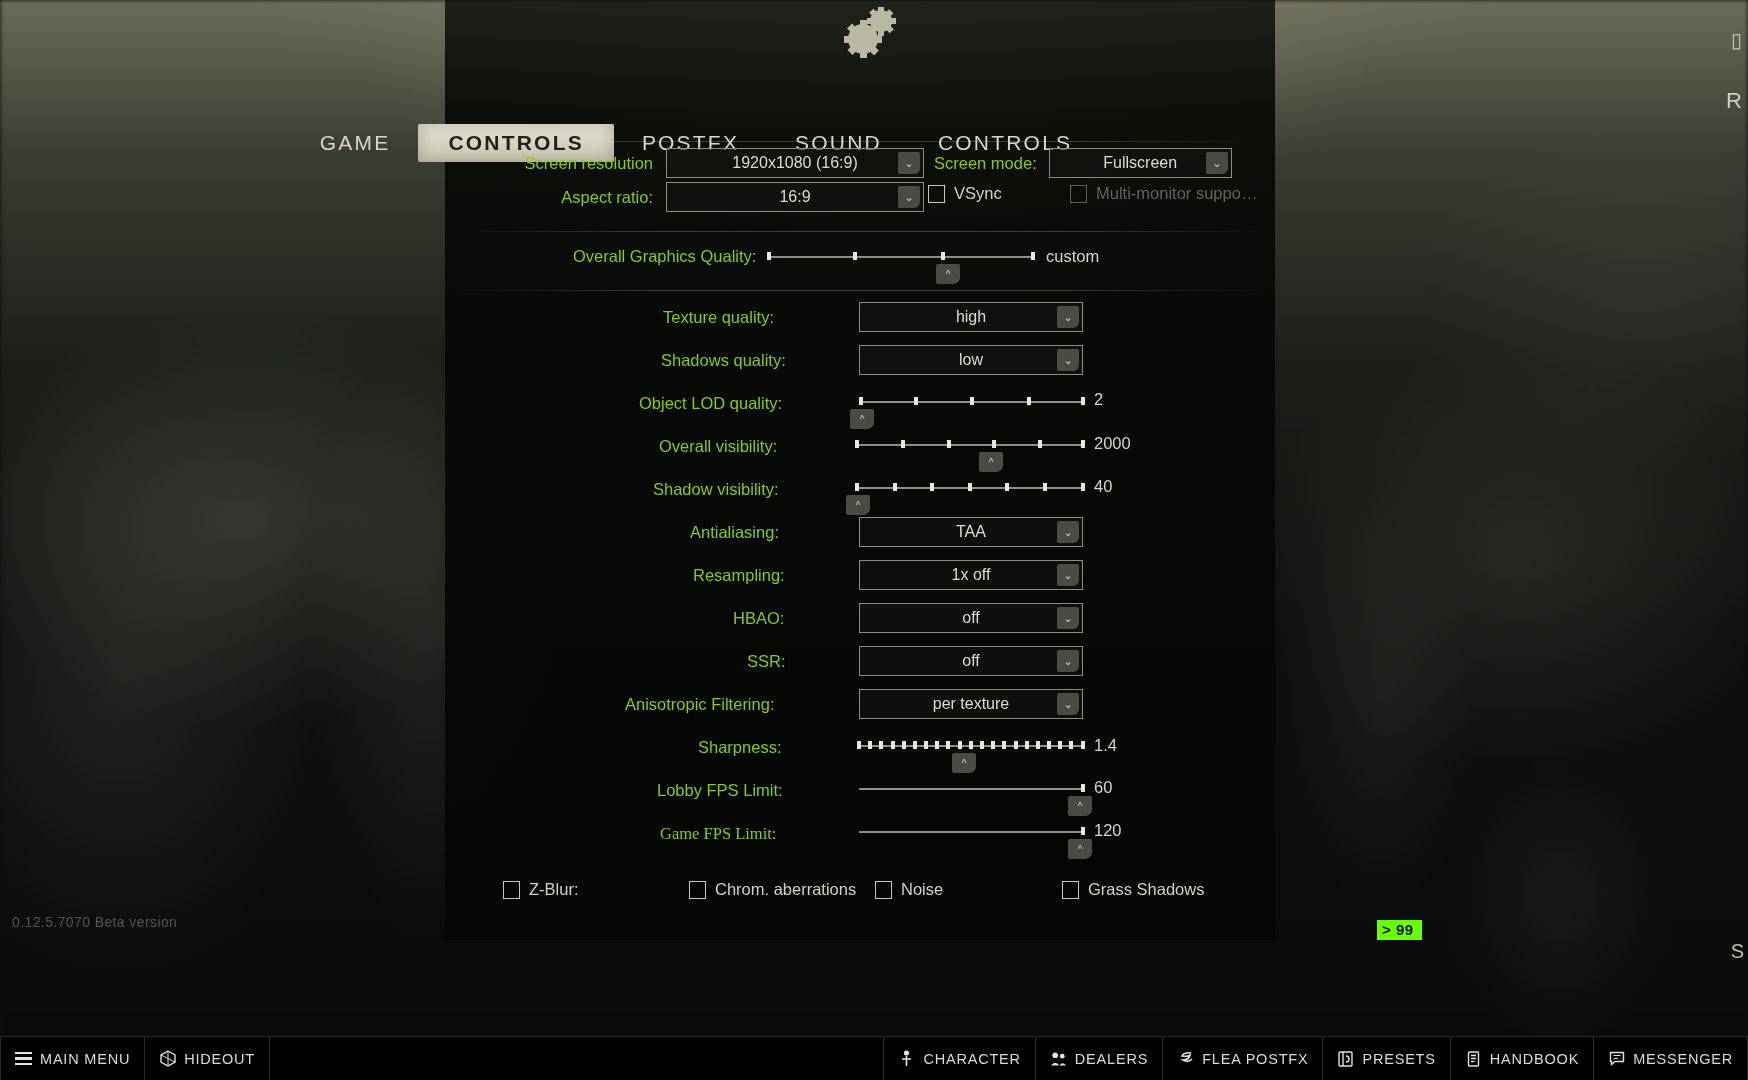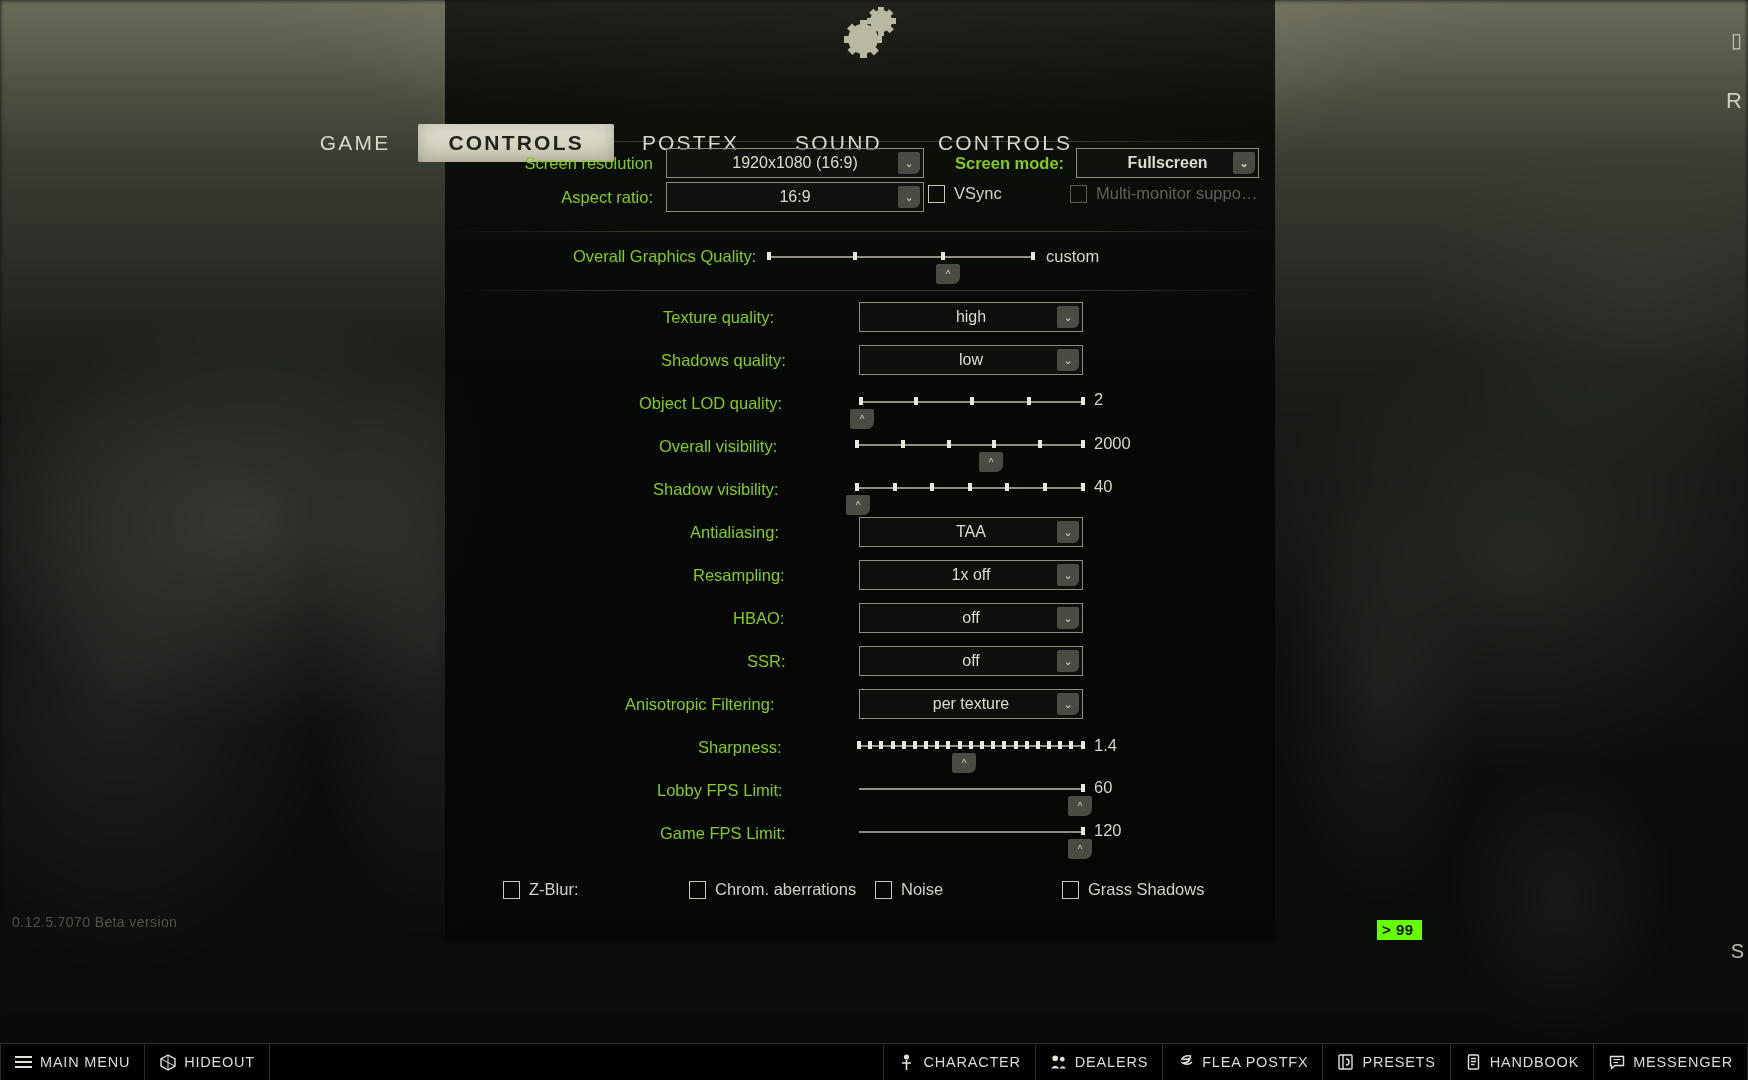--- a/index.html
+++ b/index.html
@@ -100,21 +100,21 @@
   .dim .box{ border-color:#5d5f55; }
   .dim .cbl{ color:#61635a; }
 
   
   #version{ position:absolute; left:12px; top:914px; font-size:14px; color:#52544b; letter-spacing:.4px; }
   #badge{
     position:absolute; left:1377px; top:920px; background:#66ff00; color:#0a0f02;
     font-size:15px; font-weight:700; padding:1px 8px 2px 5px; letter-spacing:.5px;
   }
   #taskbar{
-    position:absolute; left:0; bottom:0; width:1748px; height:37px;
+    position:absolute; left:0; bottom:0; width:1748px; height:44px;
     background:#000; border-top:1px solid #2a2c26;
     display:flex; align-items:stretch;
   }
   .tb-item{
     display:flex; align-items:center; gap:8px; padding:0 14px;
     font-size:14.5px; letter-spacing:.8px; color:#dcdbcf; cursor:pointer;
     border-right:1px solid #2a2c26;
   }
   .tb-item:first-child{ border-left:1px solid #2a2c26; }
   #tb-right{ margin-left:auto; display:flex; }
@@ -166,21 +166,21 @@
 </div>
 
 <div class="row" style="left:513px; top:148px;">
   <div class="lbl" style="width:140px;">Screen resolution</div>
   <div class="combo" style="width:258px; margin-left:13px;">
     <span>1920x1080 (16:9)</span>
     <span class="caret">⌄</span>
   </div>
 </div>
 
-<div class="row" style="left:955px; top:148px;font-weight:bold;">
+<div class="row" style="left:934px; top:148px;">
   <div class="lbl">Screen mode:</div>
   <div class="combo" style="width:183px; margin-left:12px;">
     <span>Fullscreen</span>
     <span class="caret">⌄</span>
   </div>
 </div>
 
 <div class="row" style="left:547px; top:182px;">
   <div class="lbl" style="width:106px;">Aspect ratio:</div>
   <div class="combo" style="width:258px; margin-left:13px;">
@@ -346,21 +346,21 @@
 <div class="row" style="left:657px; top:781px;">
   <div class="lbl">Lobby FPS Limit:</div>
 </div>
 <div class="slider" style="position:absolute; left:859px; top:787px; width:225px;">
   <div class="track"></div>
   <div class="tick" style="left:98.5%"></div>
   <div class="handle" style="left:209px;">^</div>
 </div>
 <div class="sval" style="left:1094px; top:778px;">60</div>
 
-<div class="row" style="left:660px; top:824px;">
+<div class="row" style="left:660px; top:824px;font-family:Liberation Serif, serif;">
   <div class="lbl">Game FPS Limit:</div>
 </div>
 <div class="slider" style="position:absolute; left:859px; top:830px; width:225px;">
   <div class="track"></div>
   <div class="tick" style="left:98.5%"></div>
   <div class="handle" style="left:209px;">^</div>
 </div>
 <div class="sval" style="left:1094px; top:821px;">120</div>
 
 <div class="row cb" style="left:503px; top:880px;">

